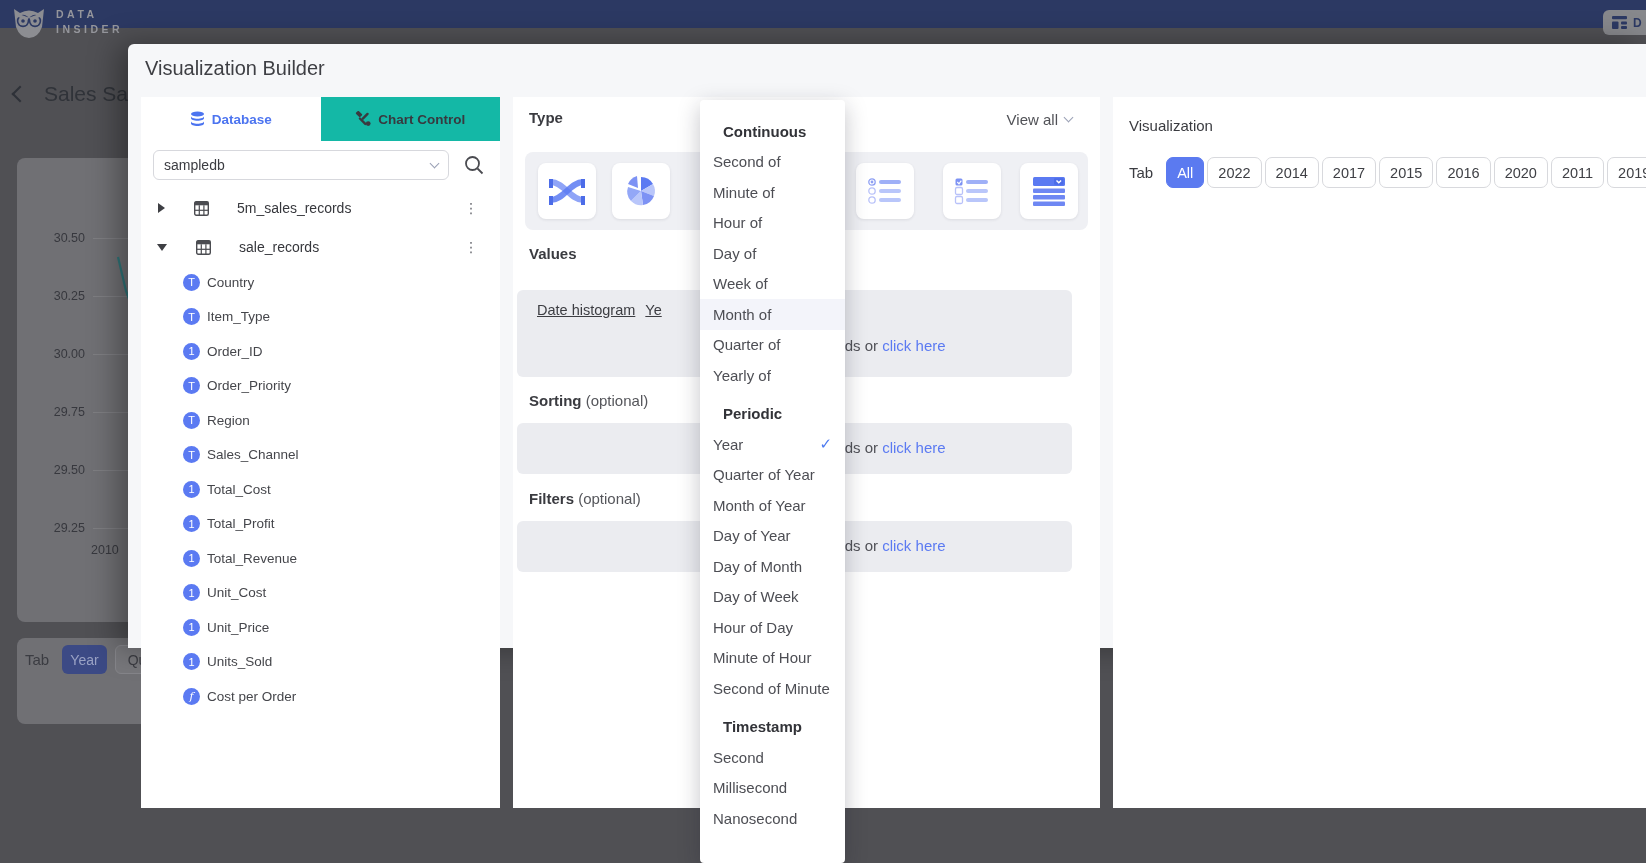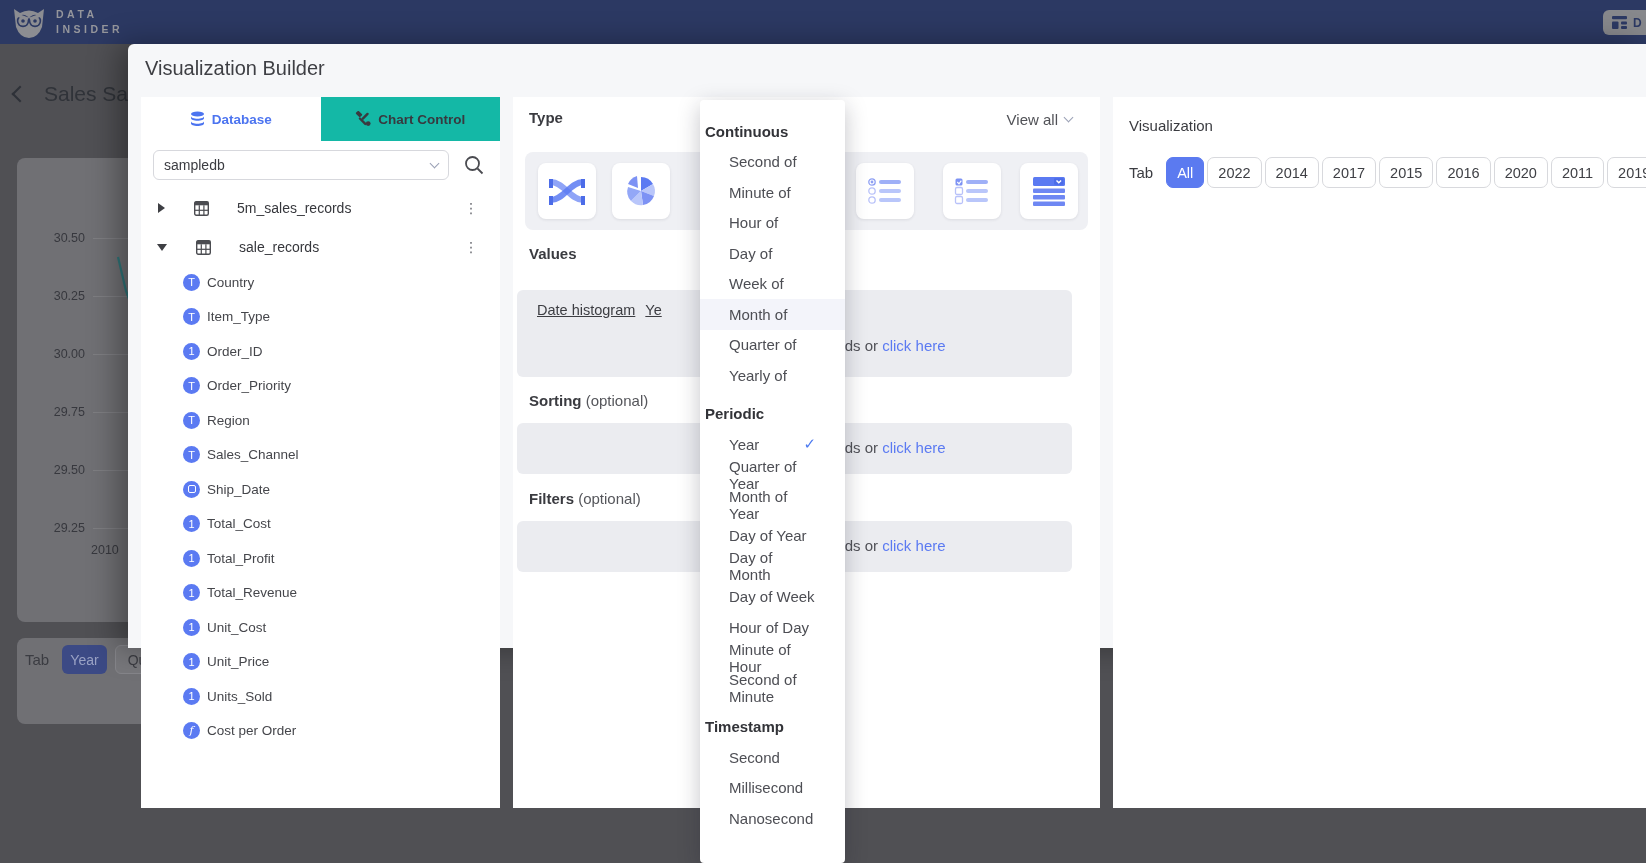--- a/index.html
+++ b/index.html
@@ -1,20 +1,20 @@
 <!DOCTYPE html>
 <html><head>
 <meta charset="utf-8">
 <style>
   * { margin:0; padding:0; box-sizing:border-box; }
   html,body { width:1646px; height:863px; overflow:hidden;
     font-family:"Liberation Sans", sans-serif; background:#505054; }
 
   
-  #app-header { position:absolute; left:0; top:0; width:1646px; height:44px;
+  #app-header { position:absolute; left:0; top:0; width:1646px; height:28px;
     background:#2c3963; z-index:5; }
   #brand-text { position:absolute; left:56px; top:7px; color:#95969c;
     font-size:10.5px; font-weight:bold; letter-spacing:3.5px; line-height:15px; }
   #hdr-btn { position:absolute; left:1603px; top:10px; width:70px; height:25px;
     background:#87888c; border-radius:6px; display:flex; align-items:center;
     gap:6px; padding-left:9px; color:#2c3963; font-weight:bold; font-size:12px; }
 
   
   #bg-layer { position:absolute; left:0; top:44px; width:1646px; height:819px;
     background:#505054; z-index:1; }
@@ -125,23 +125,23 @@
     border-radius:7px; background:#fff; font-size:14.5px; color:#3f4045;
     display:flex; align-items:center; cursor:pointer; }
   .year-tab.active { background:#5b7af0; border-color:#5b7af0; color:#fff; }
 
   
   #gran-menu { position:absolute; left:700px; top:100px; width:145px;
     height:763px; background:#fff; border-radius:4px; z-index:20;
     box-shadow:0 6px 22px rgba(25,25,40,0.25); padding-top:16px; overflow:hidden; }
   .menu-group { margin-top:8px; }
   .menu-group:first-child { margin-top:0; }
-  .menu-hdr { height:30.5px; padding-left:5px; display:flex; align-items:center;
+  .menu-hdr { height:30.5px; padding-left:23px; display:flex; align-items:center;
     font-size:15px; font-weight:bold; color:#323338; }
-  .menu-item { height:30.5px; padding:0 29px; display:flex; align-items:center;
+  .menu-item { height:30.5px; padding:0 13px; display:flex; align-items:center;
     font-size:15px; color:#4d4e54; cursor:pointer; }
   .menu-item.hovered { background:#f3f4fa; }
   .menu-item .check { margin-left:auto; color:#4c7af0; font-size:15px; }
 </style>
 </head>
 <body>
 
 <div id="app-header">
   <svg style="position:absolute;left:10px;top:5px" width="38" height="36" viewBox="0 0 38 36">
     <path d="M4 4 L10 8 Q19 3 28 8 L34 4 L32 22 Q28 33 19 33 Q10 33 6 22 Z" fill="#8c8d92"></path>
@@ -289,26 +289,20 @@
         </div>
         <div class="field-row">
           <span class="ficon text">T</span>
           <span class="field-label">Region</span>
         </div>
         <div class="field-row">
           <span class="ficon text">T</span>
           <span class="field-label">Sales_Channel</span>
         </div>
         <div class="field-row">
-          <span class="ficon date">
-            <span class="dsq"></span>
-          </span>
-          <span class="field-label">Ship_Date</span>
-        </div>
-        <div class="field-row">
           <span class="ficon number">1</span>
           <span class="field-label">Total_Cost</span>
         </div>
         <div class="field-row">
           <span class="ficon number">1</span>
           <span class="field-label">Total_Profit</span>
         </div>
         <div class="field-row">
           <span class="ficon number">1</span>
           <span class="field-label">Total_Revenue</span>

